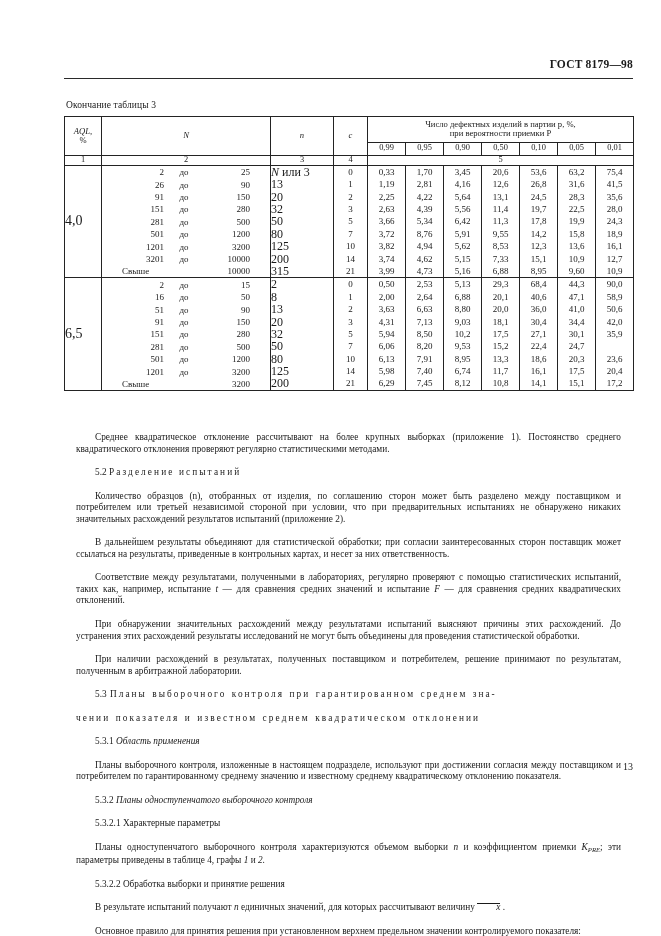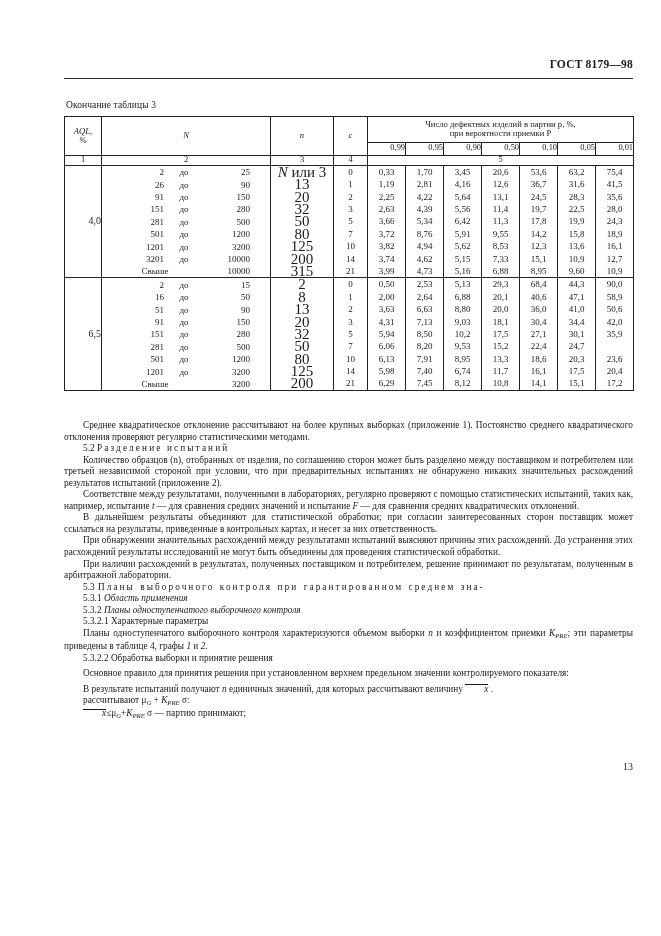--- a/index.html
+++ b/index.html
@@ -71,57 +71,57 @@
     vertical-align: middle;
     line-height: 1.05;
   }
   .hcell {
     text-align: center;
     font-size: 8.6px;
     padding: 2px 1px;
   }
   .hcell .it { font-style: italic; margin-top: 23px; }
   .numhead td {
-    text-align: right;
+    text-align: center;
     font-size: 8.4px;
     padding: 2px 0 2px 0;
   }
   .colnum td {
     text-align: center;
     font-size: 8.4px;
     padding: 1px 0 1px 0;
   }
 
   
   .aql-cell {
-    text-align: right;
-    font-size: 10px;
+    text-align: left;
+    font-size: 14px;
     vertical-align: middle;
   }
   td.nrange {
     text-align: center;
     font-size: 9px;
     padding: 0;
   }
   .nr-inner {
     width: 128px;
     margin: 0 auto;
     display: flex;
     justify-content: space-between;
     padding: 0.5px 0;
   }
   .nr-lo { width: 42px; text-align: right; }
   .nr-do { width: 22px; text-align: center; }
   .nr-hi { width: 46px; text-align: right; }
-  .nr-svyshe { width: 66px; text-align: center; }
+  .nr-svyshe { width: 66px; text-align: left; }
 
   td.ncol {
-    text-align: center;
+    text-align: left;
     padding: 0.5px 10px 0.5px 0;
-    font-size: 15px;
+    font-size: 12px;
   }
   td.ccol {
     text-align: center;
     padding: 0.5px 0;
     font-size: 9px;
   }
   td.pcol {
     text-align: center;
     padding: 0.5px 0;
     font-size: 9px;
@@ -140,21 +140,21 @@
     position: absolute;
     left: 56px;
     top: 420px;
     width: 569px;
     font-size: 9.3px;
     line-height: 11.55px;
     text-align: justify;
     text-justify: inter-word;
   }
   .body p {
-    margin: 0;
+    margin: 12px;
     text-indent: 19px;
   }
   .body p.noind { text-indent: 0; }
   .spaced {
     letter-spacing: 2.1px;
   }
   .spaced-head {
     text-indent: 19px;
     letter-spacing: 2.05px;
     word-spacing: 1px;
@@ -392,21 +392,21 @@
               <div>13,1</div>
               <div>11,4</div>
               <div>11,3</div>
               <div>9,55</div>
               <div>8,53</div>
               <div>7,33</div>
               <div>6,88</div>
             </td>
             <td class="pcol stack blockpad">
               <div>53,6</div>
-              <div>36,7</div>
+              <div>26,8</div>
               <div>24,5</div>
               <div>19,7</div>
               <div>17,8</div>
               <div>14,2</div>
               <div>12,3</div>
               <div>15,1</div>
               <div>8,95</div>
             </td>
             <td class="pcol stack blockpad">
               <div>63,2</div>
@@ -603,45 +603,47 @@
   </div>
 
   <div class="body">
 
     <p>Среднее квадратическое отклонение рассчитывают на более крупных выборках (приложение 1). Постоянство среднего квадратического отклонения проверяют регулярно статистическими методами.</p>
 
     <p><span>5.2 </span><span class="spaced">Разделение испытаний</span></p>
 
     <p>Количество образцов (n), отобранных от изделия, по соглашению сторон может быть разделено между поставщиком и потребителем или третьей независимой стороной при условии, что при предварительных испытаниях не обнаружено никаких значительных расхождений результатов испытаний (приложение 2).</p>
 
+    <p>В дальнейшем результаты объединяют для статистической обработки; при согласии заинтересованных сторон поставщик может ссылаться на результаты, приведенные в контрольных картах, и несет за них ответственность.</p>
+
     <p><span>Соответствие между результатами, полученными в лабораториях, регулярно проверяют с помощью статистических испытаний, таких как, например, испытание </span><span class="it">t</span><span> — для сравнения средних значений и испытание </span><span class="it">F</span><span> — для сравнения средних квадратических отклонений.</span></p>
 
-    <p>В дальнейшем результаты объединяют для статистической обработки; при согласии заинтересованных сторон поставщик может ссылаться на результаты, приведенные в контрольных картах, и несет за них ответственность.</p>
-
     <p>При обнаружении значительных расхождений между результатами испытаний выясняют причины этих расхождений. До устранения этих расхождений результаты исследований не могут быть объединены для проведения статистической обработки.</p>
 
     <p>При наличии расхождений в результатах, полученных поставщиком и потребителем, решение принимают по результатам, полученным в арбитражной лаборатории.</p>
 
     <p class="spaced-head"><span style="letter-spacing:0">5.3 </span><span>Планы выборочного контроля при гарантированном среднем зна-</span></p>
+    <p class="noind spaced" style="word-spacing:1px">чении показателя и известном среднем квадратическом отклонении</p>
 
     <p><span>5.3.1 </span><span class="it">Область применения</span></p>
 
+    <p>Планы выборочного контроля, изложенные в настоящем подразделе, используют при достижении согласия между поставщиком и потребителем по гарантированному среднему значению и известному среднему квадратическому отклонению показателя.</p>
 
     <p><span>5.3.2 </span><span class="it">Планы одноступенчатого выборочного контроля</span></p>
 
     <p>5.3.2.1 Характерные параметры</p>
 
     <p><span>Планы одноступенчатого выборочного контроля характеризуются объемом выборки </span><span class="it">n</span><span> и коэффициентом приемки </span><span class="frm"><span class="it">K</span><sub class="kpre">PRE</sub></span><span>; эти параметры приведены в таблице 4, графы </span><span class="it">1</span><span> и </span><span class="it">2</span><span>.</span></p>
 
     <p>5.3.2.2 Обработка выборки и принятие решения</p>
 
+    <p style="margin-top:4px"><span>В результате испытаний получают </span><span class="it">n</span><span> единичных значений, для которых рассчитывают величину </span><span class="overline-x">x</span><span> .</span></p>
+
     <p style="margin-top:4px">Основное правило для принятия решения при установленном верхнем предельном значении контролируемого показателя:</p>
 
-    <p style="margin-top:4px"><span>В результате испытаний получают </span><span class="it">n</span><span> единичных значений, для которых рассчитывают величину </span><span class="overline-x">x</span><span> .</span></p>
-
     <p class="formula-line"><span>рассчитывают </span><span class="frm"><span>μ</span><sub class="kpre">G</sub></span><span> + </span><span class="frm"><span class="it">K</span><sub class="kpre">PRE</sub></span><span> σ:</span></p>
 
     <p class="formula-line2"><span class="overline-x">x</span><span>≤</span><span class="frm"><span>μ</span><sub class="kpre">G</sub></span><span>+</span><span class="frm"><span class="it">K</span><sub class="kpre">PRE</sub></span><span> σ</span><span> — партию принимают;</span></p>
 
   </div>
 
   <div class="folio">13</div>
 
 </div>
 

